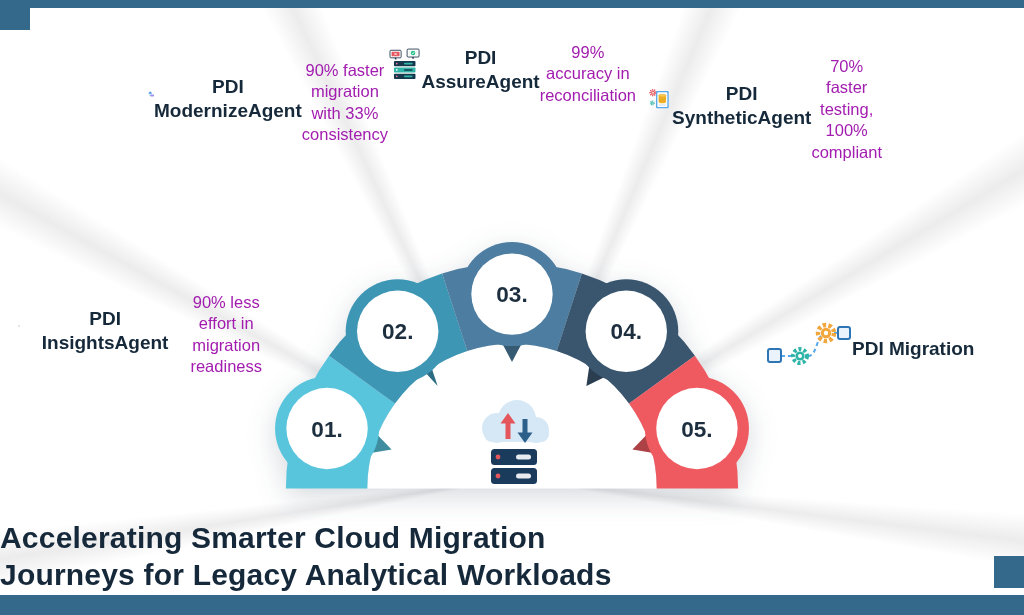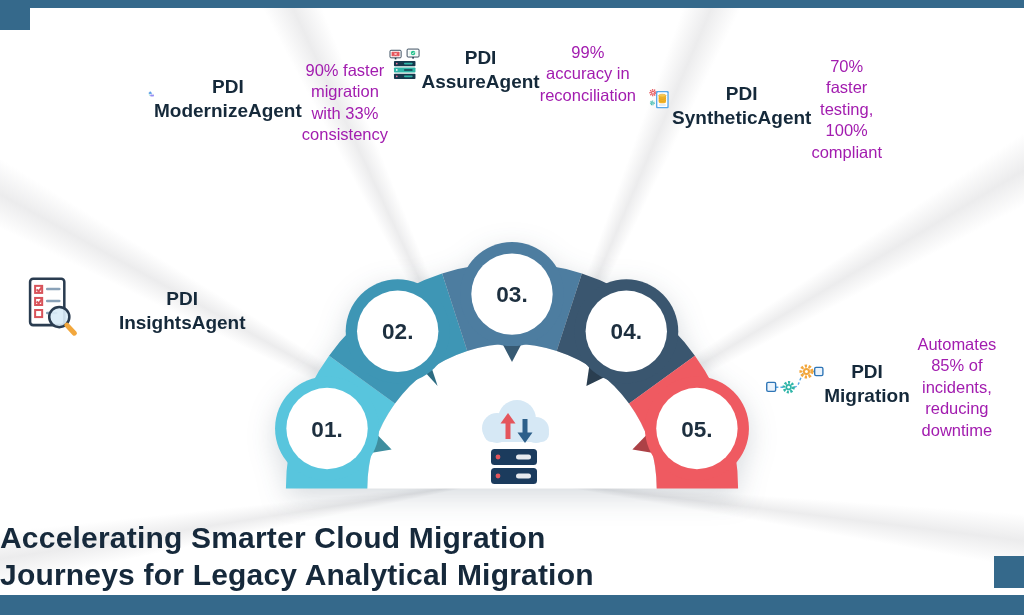--- a/index.html
+++ b/index.html
@@ -128,20 +128,22 @@
       </g>
       <g stroke="#8aa2b8" stroke-width="2.5" stroke-linecap="round">
         <line x1="29" y1="14" x2="41" y2="14"></line>
         <line x1="29" y1="26" x2="41" y2="26"></line>
         <line x1="29" y1="38" x2="38" y2="38"></line>
       </g>
       <circle cx="41" cy="42" r="10" fill="#d9ecf7" fill-opacity="0.92" stroke="#2a3c50" stroke-width="2.5"></circle>
       <line x1="48.5" y1="50" x2="56" y2="58" stroke="#f2a73d" stroke-width="5" stroke-linecap="round"></line>
     </svg>
     <div class="name">PDI InsightsAgent</div>
+    <div class="desc">90% less effort in
+migration readiness</div>
   </div>
 
   <div class="agent" id="blk-modernize">
     <svg class="icon" viewBox="0 0 76 66" width="76" height="66">
       <g fill="#5c9fe6">
         <circle cx="17" cy="20" r="9"></circle>
         <circle cx="29" cy="14" r="12"></circle>
         <circle cx="40" cy="21" r="8.5"></circle>
         <rect x="12" y="20" width="34" height="9" rx="4.5"></rect>
       </g>
@@ -236,27 +238,24 @@
         <circle cx="62" cy="17" r="5.2" fill="#f2a73d"></circle>
         <circle cx="62" cy="17" r="2.2" fill="#ffffff"></circle>
       </g>
       <g>
         <circle cx="36" cy="40" r="7" fill="none" stroke="#2fb5a8" stroke-width="4" stroke-dasharray="3 2.2"></circle>
         <circle cx="36" cy="40" r="4.6" fill="#2fb5a8"></circle>
         <circle cx="36" cy="40" r="2" fill="#ffffff"></circle>
       </g>
     </svg>
     <div class="name">PDI Migration</div>
-    <div class="desc">Automates 85% of
-incidents, reducing
-downtime</div>
   </div>
 
   <div class="heading">
     <div>Accelerating Smarter Cloud Migration</div>
-    <div>Journeys for Legacy Analytical Migration</div>
+    <div>Journeys for Legacy Analytical Workloads</div>
   </div>
 
   <div class="bar-top"></div>
   <div class="sq-tl"></div>
   <div class="bar-bottom"></div>
   <div class="sq-br"></div>
 </div>
 
 </body></html>

